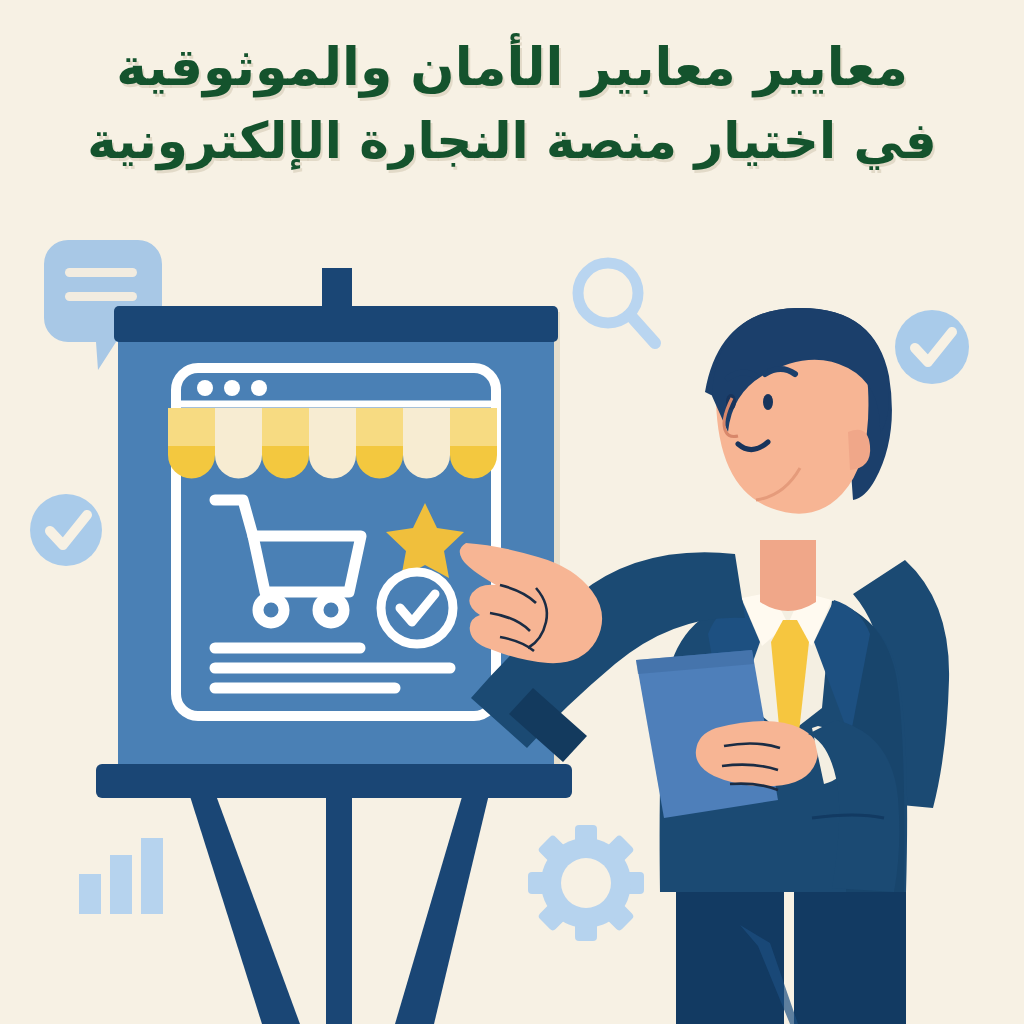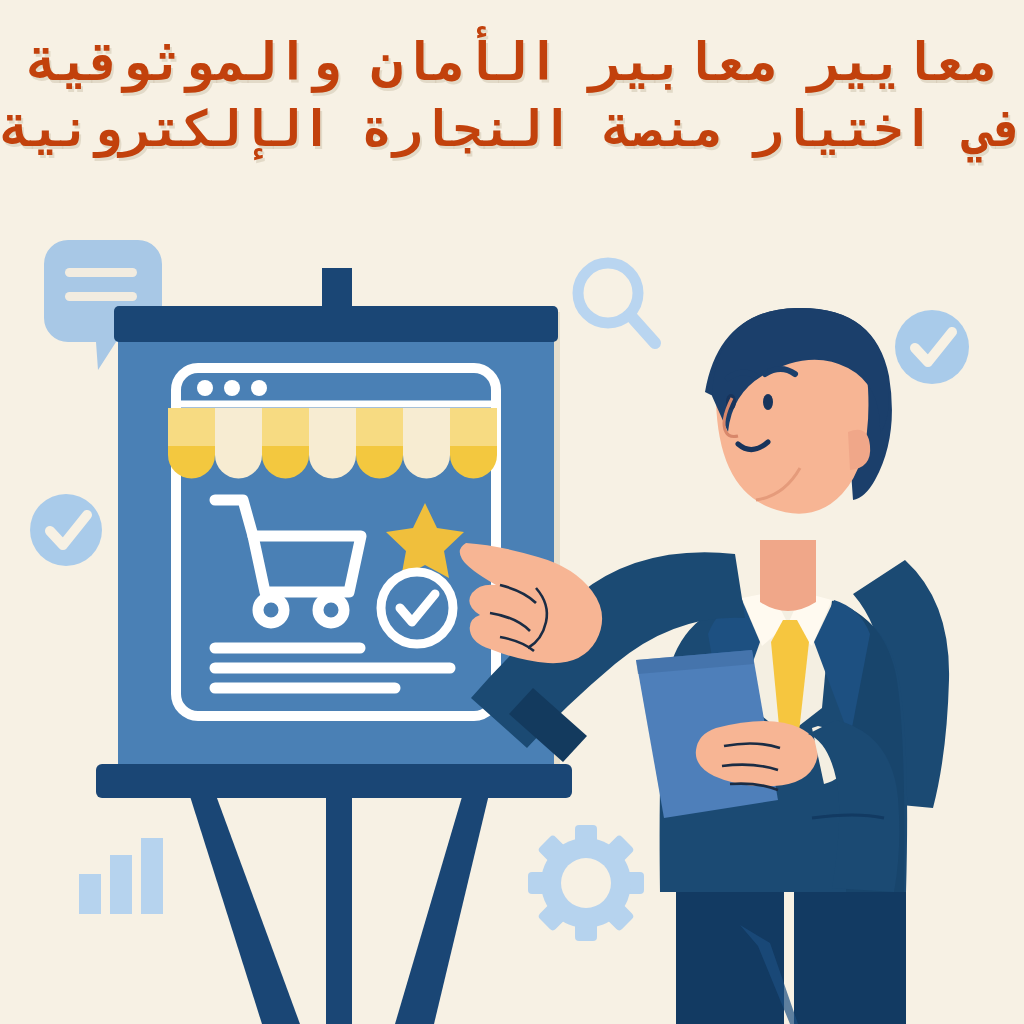--- a/index.html
+++ b/index.html
@@ -11,30 +11,29 @@
   }
   #stage{position:relative;width:1024px;height:1024px;overflow:hidden;background:#f7f1e4;}
 
   
   .title-block{
     position:absolute;left:0;top:34px;width:1024px;
     text-align:center;direction:rtl;
     z-index:40;pointer-events:none;
   }
   .title-line{
-    color:#c2410c;
+    color:#14532d;
     font-weight:bold;
     font-size:52px;
     line-height:1.28;
     letter-spacing:-0.5px;
     text-shadow:2px 3px 0 rgba(210,198,176,.55);
     white-space:nowrap;
-    font-family:Liberation Mono, monospace;
   }
-  .title-line.l2{font-size:50px;}
+  .title-line.l2{font-size:50px;margin-top:8px;}
 
   
   .layer{position:absolute;left:0;top:0;width:1024px;height:1024px;}
 </style>
 </head>
 <body>
 
 <div id="stage">
 
   <svg class="layer" viewBox="0 0 1024 1024" xmlns="http://www.w3.org/2000/svg">

